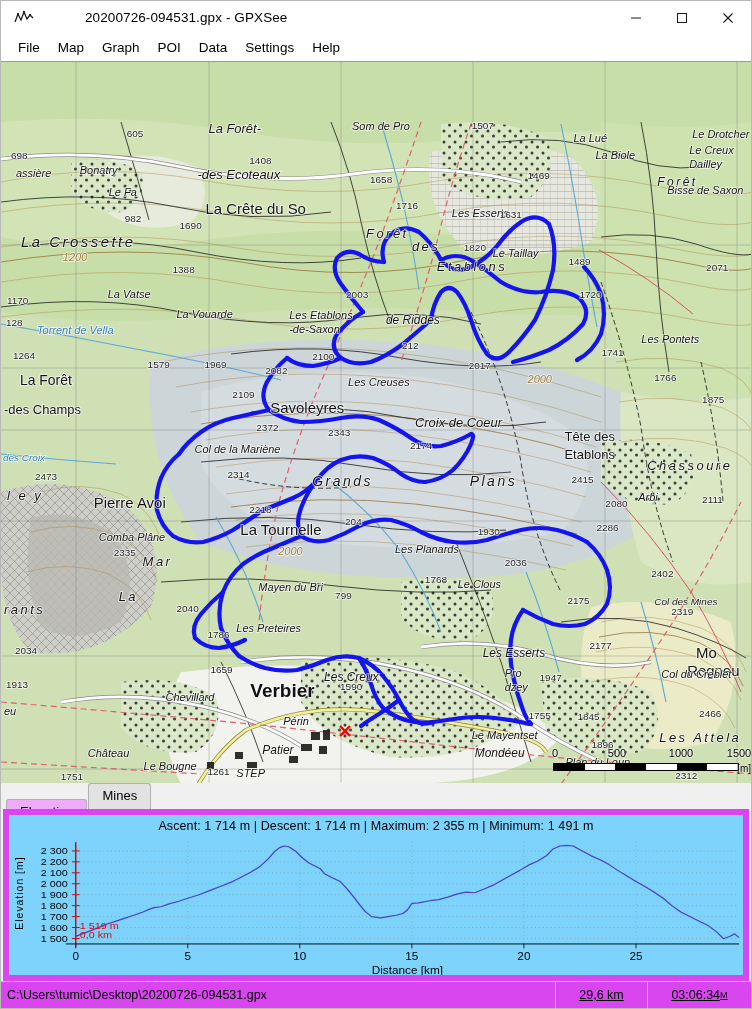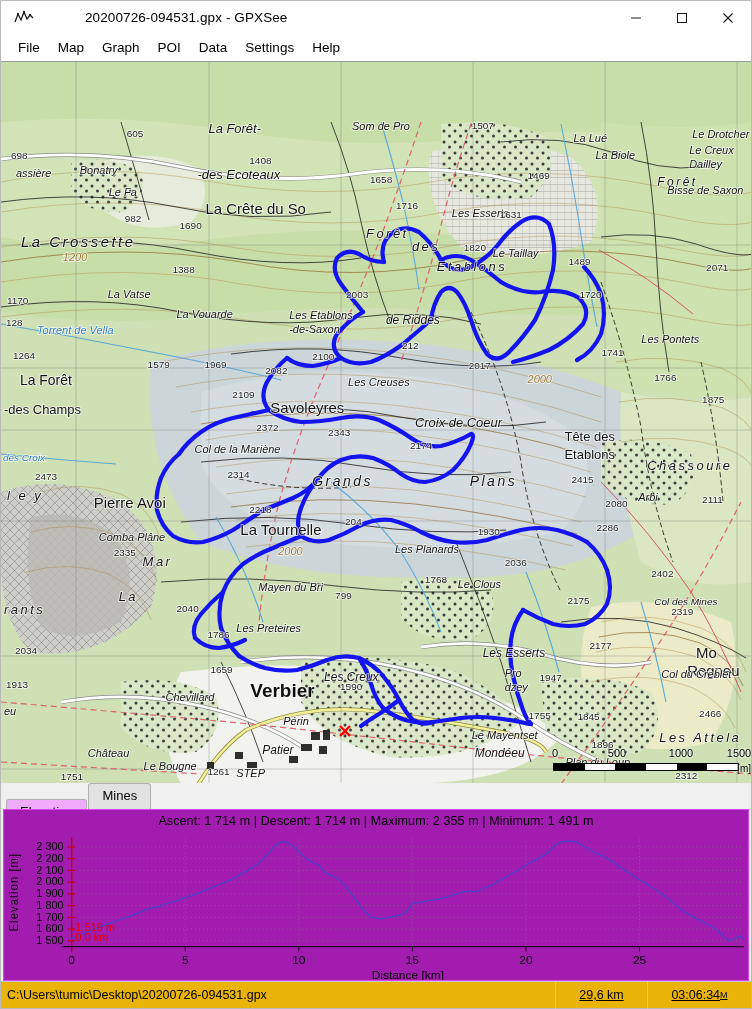--- a/index.html
+++ b/index.html
@@ -99,37 +99,37 @@
     border-bottom: none;
     border-radius: 3px 3px 0 0;
     background: #e2e2e2;
     margin-right: 1px;
     line-height: 16px;
   }
   .tab.active { background: #f0abfc; position: relative; top: 17px; padding-bottom: 6px; }
 
   .graph-body {
     flex: 1 1 auto;
-    background: #a21caf;
-    border: 1px solid #d946ef;
+    background: #7dd3fc;
+    border: 6px solid #d946ef;
     margin: 0 2px 0 2px;
     position: relative;
   }
   .stats-line {
     text-align: center; font-size: 12.5px; color: #000;
     padding-top: 4px; letter-spacing: 0.1px;
   }
   .chart-wrap { position: absolute; left: 0; right: 0; top: 22px; bottom: 0; }
   .chart-svg { display: block; width: 100%; height: 100%; }
 
   
   .statusbar {
     height: 19px; flex: 0 0 27px;
     display: flex; align-items: center;
-    background: #eab308;
+    background: #d946ef;
     border-top: 1px solid #c8c8c8;
     font-size: 12.5px; color: #000;
   }
   .sb-path { flex: 1 1 auto; padding-left: 6px; white-space: nowrap; overflow: hidden; }
   .sb-cell {
     flex: 0 0 auto; padding: 7px 14px;
     border-left: 1px solid #c8c8c8;
     height: 27px; display: flex; align-items: center; justify-content: center; text-decoration: underline;
   }
   .sb-cell.dist { min-width: 92px; }

